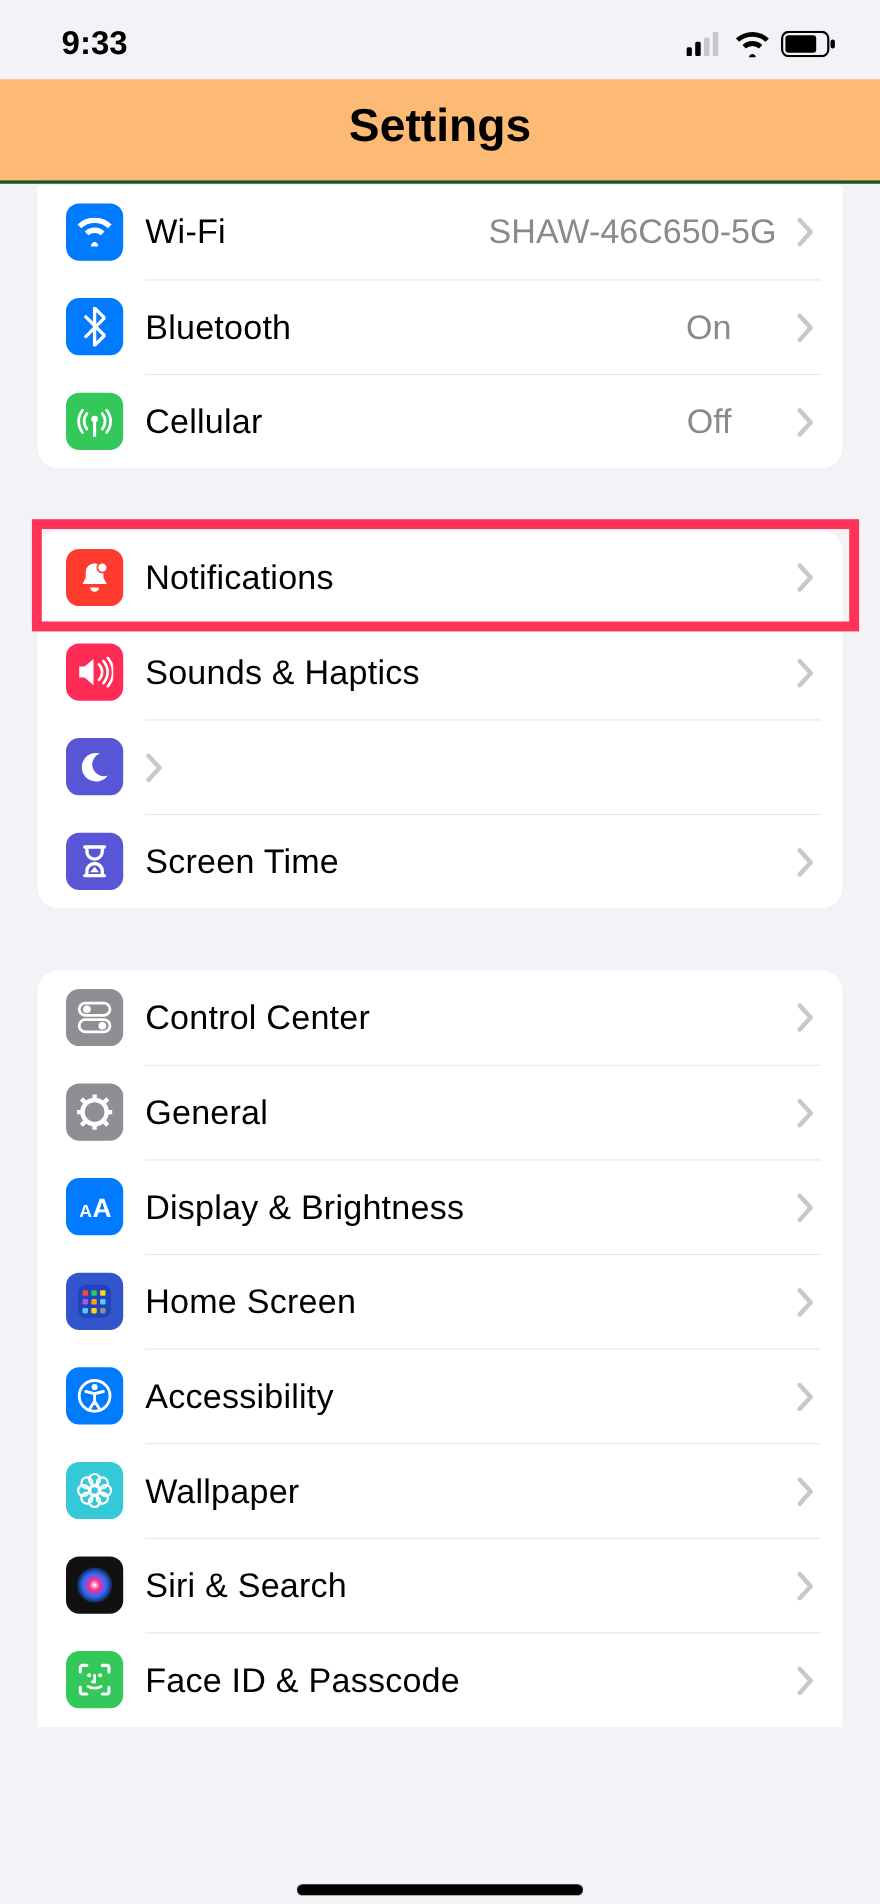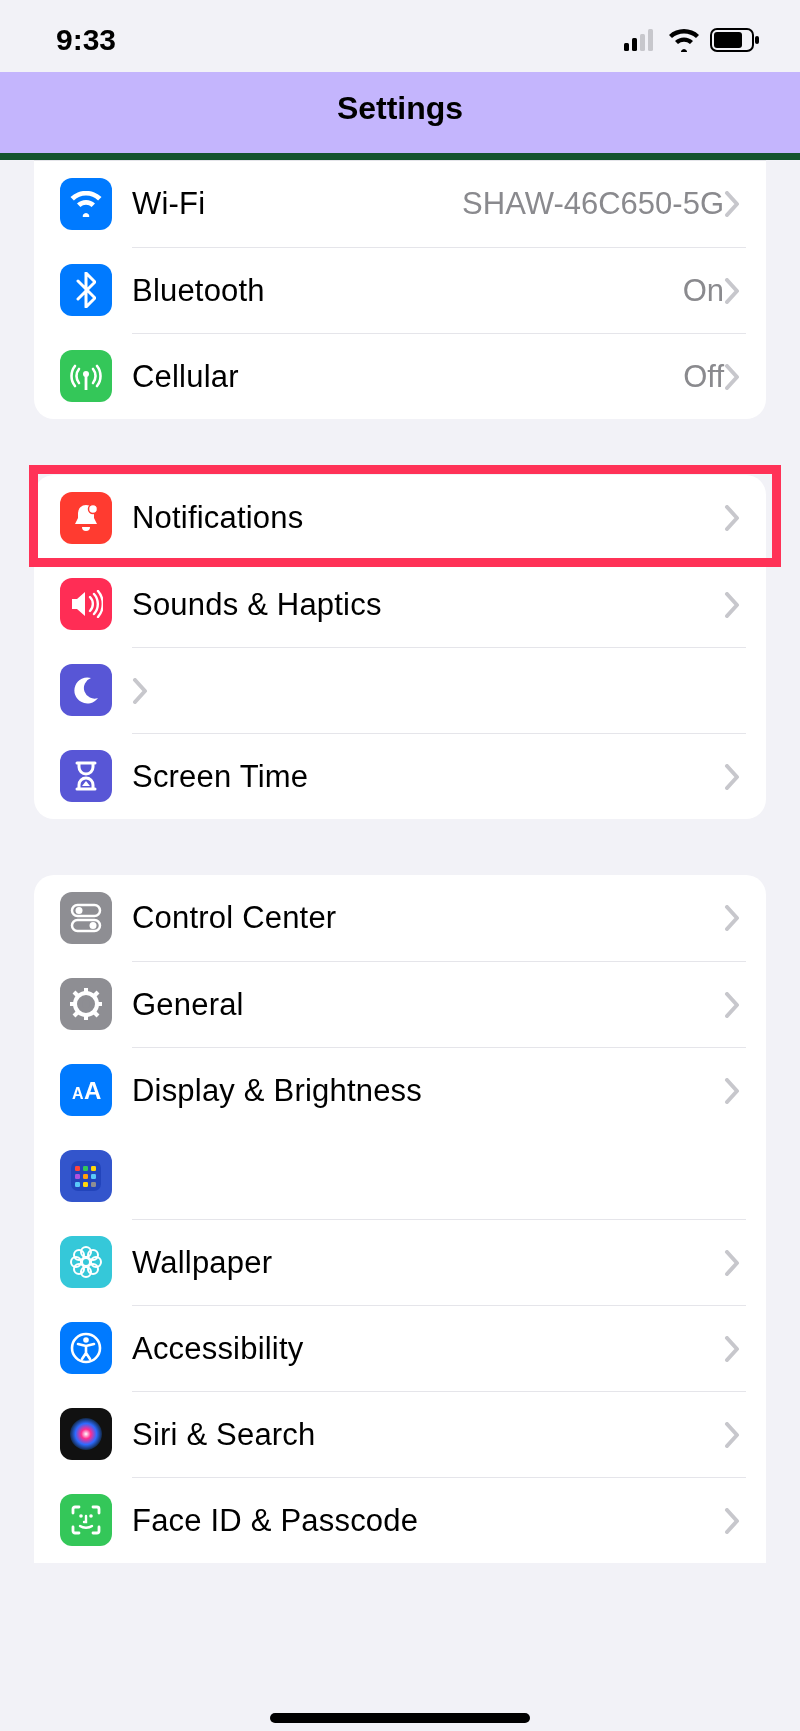--- a/index.html
+++ b/index.html
@@ -14,25 +14,25 @@
     justify-content: space-between;
     align-items: center;
     padding: 18px 40px 10px 56px;
     height: 72px;
     font-size: 30px;
     font-weight: 600;
   }
   .status-right { display: flex; align-items: center; gap: 10px; }
   .header {
     text-align: center;
-    font-size: 32px;
+    font-size: 42px;
     font-weight: 700;
     padding: 18px 0 26px 0;
-    border-bottom: 7px solid #14532d;
-    background: #c4b5fd;
+    border-bottom: 3px solid #14532d;
+    background: #fdba74;
   }
   .header + .group:first-of-type { margin-top: 0; }
   .group {
     background: #fff;
     margin: 0 34px 56px 34px;
     border-radius: 20px;
     overflow: hidden;
   }
   .group.first {
     margin-top: 0;
@@ -40,21 +40,21 @@
     border-top-right-radius: 0;
     border-top: 1px solid #e5e5ea;
   }
   .row {
     display: flex;
     align-items: center;
     min-height: 86px;
     padding: 0 20px 0 0;
     position: relative;
   }
-  .row + .row .row-inner { border-top: 1px solid #e5e5ea; }
+  .row + .row .row-inner { border-top: 1px solid #e5e5ea; gap: 41px; }
   .row .icon-wrap {
     width: 52px;
     height: 52px;
     border-radius: 12px;
     margin: 0 20px 0 26px;
     display: flex;
     align-items: center;
     justify-content: center;
     flex-shrink: 0;
   }
@@ -66,21 +66,21 @@
   }
   .row-label {
     flex: 1;
     font-size: 31px;
     color: #000000;
     letter-spacing: 0.2px;
   }
   .row-value {
     font-size: 31px;
     color: #8a8a8e;
-    margin-right: 0;
+    margin-right: 18px;
   }
   .chevron {
     color: #c7c7cc;
     flex-shrink: 0;
     margin-right: 6px;
   }
   .highlight-box {
     position: absolute;
     left: -5px; right: -15px; top: -10px; bottom: -6px;
     border: 9px solid #ff3257;
@@ -335,20 +335,46 @@
         <rect x="15" y="8" width="5" height="5" rx="1.2" fill="#34c759"></rect>
         <rect x="23" y="8" width="5" height="5" rx="1.2" fill="#ffd60a"></rect>
         <rect x="7" y="16" width="5" height="5" rx="1.2" fill="#af52de"></rect>
         <rect x="15" y="16" width="5" height="5" rx="1.2" fill="#ff9f0a"></rect>
         <rect x="23" y="16" width="5" height="5" rx="1.2" fill="#5ac8fa"></rect>
         <rect x="7" y="24" width="5" height="5" rx="1.2" fill="#5ac8fa"></rect>
         <rect x="15" y="24" width="5" height="5" rx="1.2" fill="#ffd60a"></rect>
         <rect x="23" y="24" width="5" height="5" rx="1.2" fill="#8e8e93"></rect>
       </svg>
     </div>
+    <div class="row-inner">
+      <span class="row-label">Home Screen</span>
+      <span class="chevron">
+        <svg width="16" height="26" viewBox="0 0 16 26">
+            <path d="M3 2 L13 13 L3 24" stroke="#c7c7cc" stroke-width="4" fill="none" stroke-linecap="round" stroke-linejoin="round"></path>
+          </svg>
+      </span>
+    </div>
+  </div>
+
+  <div class="row">
+    <div class="icon-wrap" style="background:#007aff">
+      <svg width="34" height="34" viewBox="0 0 34 34">
+        <circle cx="17" cy="17" r="14" fill="none" stroke="#fff" stroke-width="2.6"></circle>
+        <circle cx="17" cy="9" r="2.8" fill="#fff"></circle>
+        <path d="M9 13 l8 2 l8-2 M17 15 v7 M17 22 l-4 6 M17 22 l4 6" stroke="#fff" stroke-width="2.6" fill="none" stroke-linecap="round"></path>
+      </svg>
+    </div>
+    <div class="row-inner">
+      <span class="row-label">Accessibility</span>
+      <span class="chevron">
+        <svg width="16" height="26" viewBox="0 0 16 26">
+            <path d="M3 2 L13 13 L3 24" stroke="#c7c7cc" stroke-width="4" fill="none" stroke-linecap="round" stroke-linejoin="round"></path>
+          </svg>
+      </span>
+    </div>
   </div>
 
   <div class="row">
     <div class="icon-wrap" style="background:#35c8d9">
       <svg width="34" height="34" viewBox="0 0 34 34">
         <g fill="none" stroke="#fff" stroke-width="2">
           <circle cx="17" cy="17" r="4"></circle>
           <circle cx="17" cy="7" r="5"></circle>
             <circle cx="17" cy="27" r="5"></circle>
           <circle cx="7" cy="17" r="5"></circle>
@@ -364,38 +390,20 @@
       <span class="row-label">Wallpaper</span>
       <span class="chevron">
         <svg width="16" height="26" viewBox="0 0 16 26">
             <path d="M3 2 L13 13 L3 24" stroke="#c7c7cc" stroke-width="4" fill="none" stroke-linecap="round" stroke-linejoin="round"></path>
           </svg>
       </span>
     </div>
   </div>
 
   <div class="row">
-    <div class="icon-wrap" style="background:#007aff">
-      <svg width="34" height="34" viewBox="0 0 34 34">
-        <circle cx="17" cy="17" r="14" fill="none" stroke="#fff" stroke-width="2.6"></circle>
-        <circle cx="17" cy="9" r="2.8" fill="#fff"></circle>
-        <path d="M9 13 l8 2 l8-2 M17 15 v7 M17 22 l-4 6 M17 22 l4 6" stroke="#fff" stroke-width="2.6" fill="none" stroke-linecap="round"></path>
-      </svg>
-    </div>
-    <div class="row-inner">
-      <span class="row-label">Accessibility</span>
-      <span class="chevron">
-        <svg width="16" height="26" viewBox="0 0 16 26">
-            <path d="M3 2 L13 13 L3 24" stroke="#c7c7cc" stroke-width="4" fill="none" stroke-linecap="round" stroke-linejoin="round"></path>
-          </svg>
-      </span>
-    </div>
-  </div>
-
-  <div class="row">
     <div class="icon-wrap" style="background:#111">
       <svg width="40" height="40" viewBox="0 0 40 40">
         <defs>
           <radialGradient id="sg" cx="50%" cy="50%" r="60%">
             <stop offset="0%" stop-color="#ffffff"></stop>
             <stop offset="25%" stop-color="#ff2d90"></stop>
             <stop offset="55%" stop-color="#2d6bff"></stop>
             <stop offset="85%" stop-color="#10253f"></stop>
           </radialGradient>
         </defs>

